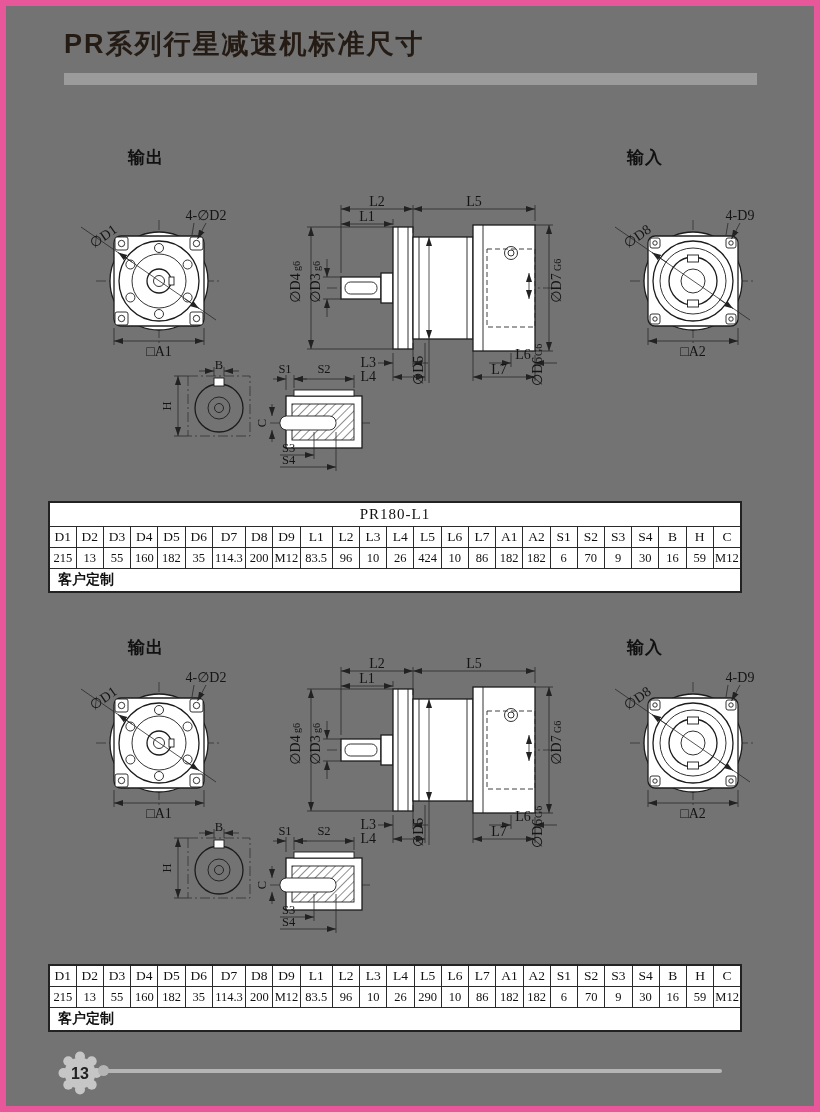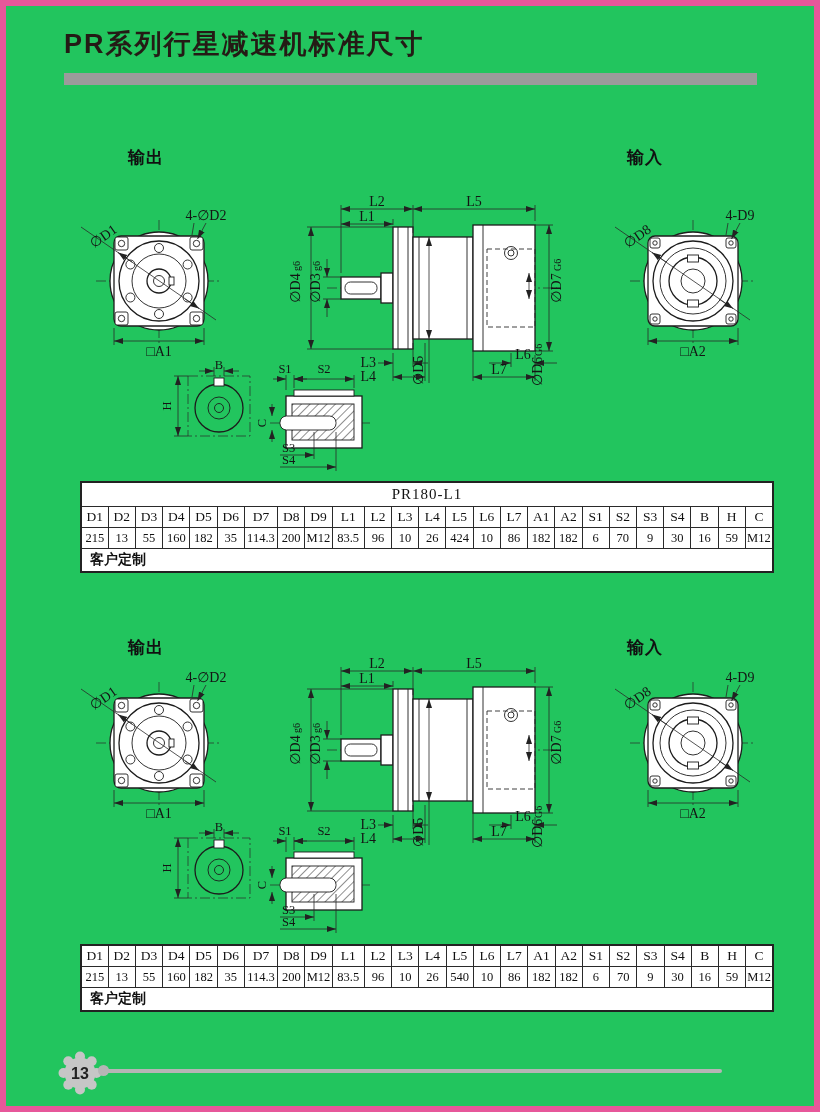--- a/index.html
+++ b/index.html
@@ -1,36 +1,36 @@
 <!DOCTYPE html>
 <html><head>
 <meta charset="utf-8">
 <style>
   html,body{margin:0;padding:0;background:#fff;}
-  .page{position:relative;width:820px;height:1112px;background:#22c55e;overflow:hidden;
+  .page{position:relative;width:820px;height:1112px;background:#737373;overflow:hidden;
         font-family:"Liberation Sans","DejaVu Sans",sans-serif;}
   .frame{position:absolute;inset:0;border:6px solid #e7579a;pointer-events:none;z-index:50;}
   .title{position:absolute;left:64px;top:26px;font-size:27px;font-weight:bold;color:#241b15;
          letter-spacing:2px;font-family:"Liberation Sans",sans-serif;}
   .title-bar{position:absolute;left:64px;top:73px;width:693px;height:12px;background:#9b9b9b;}
   .io-label{position:absolute;font-size:17px;font-weight:bold;color:#111;
             font-family:Liberation Serif, serif;letter-spacing:1px;}
   svg{position:absolute;overflow:visible;}
   .ol{fill:none;stroke:#1c1c1c;stroke-width:1.3;}
   .tl{fill:none;stroke:#1c1c1c;stroke-width:0.9;}
   .wf{fill:#fff;stroke:#1c1c1c;stroke-width:1.3;}
   .pad{fill:#fff;stroke:#1c1c1c;stroke-width:0.9;}
   .dl{fill:none;stroke:#2a2a2a;stroke-width:0.8;}
   .cl{fill:none;stroke:#2a2a2a;stroke-width:0.7;stroke-dasharray:10 3 2 3;}
   .hd{fill:none;stroke:#2a2a2a;stroke-width:0.9;stroke-dasharray:5 3;}
   text.dt{font-family:"Liberation Serif","DejaVu Serif","DejaVu Sans",serif;font-size:14px;fill:#141414;}
   text.fit{font-size:10px;}
   text.sm{font-size:12.5px;}
-  .dim-table{position:absolute;left:80px;width:694px;border-collapse:collapse;table-layout:fixed;
-             background:#fff;border:2px solid #222;color:#111;}
+  .dim-table{position:absolute;left:48px;width:694px;border-collapse:collapse;table-layout:fixed;
+             background:#fff;border:2px solid #222;color:#111;margin-top:20px;}
   .dim-table td{border:1px solid #2a2a2a;text-align:center;padding:0;overflow:hidden;white-space:nowrap;
                 font-family:"Liberation Serif","DejaVu Serif",serif;font-size:13px;}
   .dim-table td.t-title{height:23px;font-size:15px;letter-spacing:1px;}
   .dim-table td.t-head{height:20px;font-size:13.5px;}
   .dim-table td.t-val{height:20px;font-size:12.5px;}
   .dim-table td.t-foot{height:22px;text-align:left;padding-left:8px;font-size:14px;
                 font-family:"Liberation Sans","DejaVu Sans",sans-serif;font-weight:bold;}
   .foot-line{position:absolute;left:102px;top:1069px;width:620px;height:4px;background:#b5b5b5;border-radius:2px;}
   .foot-dot{position:absolute;left:98px;top:1065px;width:11px;height:11px;border-radius:50%;background:#b5b5b5;}
 </style>
@@ -607,21 +607,21 @@
           <td class="t-val">160</td>
           <td class="t-val">182</td>
           <td class="t-val">35</td>
           <td class="t-val">114.3</td>
           <td class="t-val">200</td>
           <td class="t-val">M12</td>
           <td class="t-val">83.5</td>
           <td class="t-val">96</td>
           <td class="t-val">10</td>
           <td class="t-val">26</td>
-          <td class="t-val">540</td>
+          <td class="t-val">290</td>
           <td class="t-val">10</td>
           <td class="t-val">86</td>
           <td class="t-val">182</td>
           <td class="t-val">182</td>
           <td class="t-val">6</td>
           <td class="t-val">70</td>
           <td class="t-val">9</td>
           <td class="t-val">30</td>
           <td class="t-val">16</td>
           <td class="t-val">59</td>

